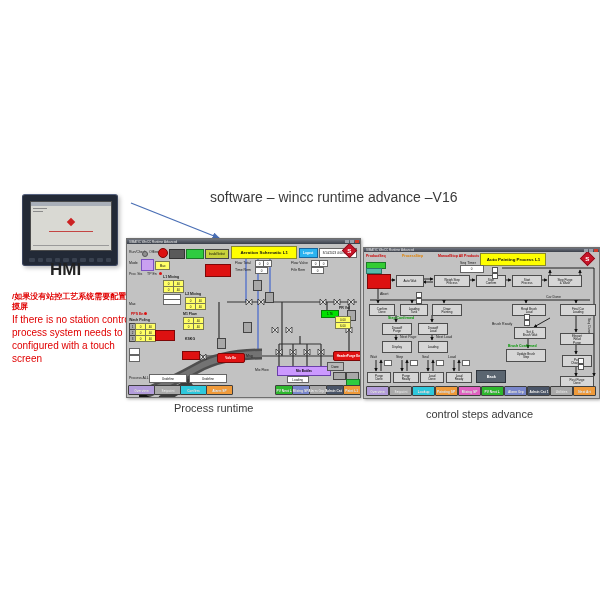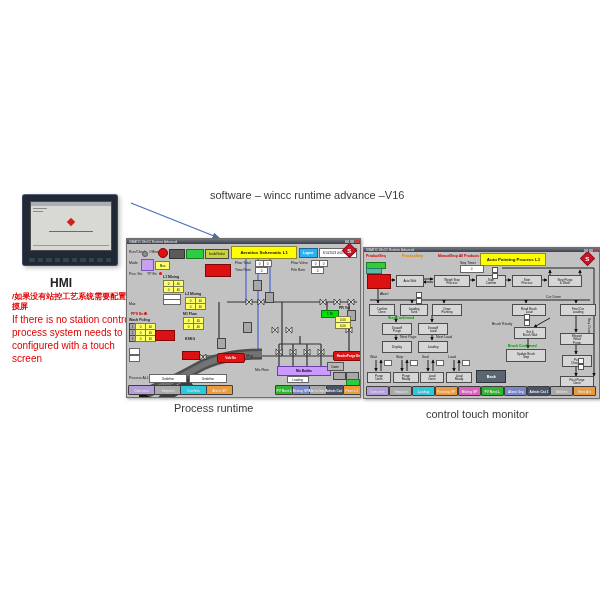--- a/index.html
+++ b/index.html
@@ -42,24 +42,24 @@
   .redbtn span{font-size:6px;font-weight:bold;color:#fff;transform:scale(.5);white-space:nowrap;}
   
   .hmi{position:absolute;left:22px;top:194px;width:94px;height:70px;background:#222936;
        border:1px solid #3c465e;border-top-color:#55617f;border-radius:3px;box-shadow:2px 2px 4px rgba(0,0,0,.25);}
   .hmiscr{position:absolute;left:7px;top:6px;width:80px;height:48px;background:#d9d9d3;border:1px solid #4a4a4a;}
   .hmistrip{position:absolute;left:0;top:0;right:0;height:4px;background:#a9afb8;}
   .hmikeys{position:absolute;left:6px;right:6px;bottom:3px;height:4px;display:flex;gap:3px;}
   .hmikeys i{flex:1;background:#39414f;border-radius:1px;}
   
   .caption{position:absolute;font-size:11px;color:#3a3a3a;}
-  .swlabel{position:absolute;font-size:11px;color:#3a3a3a;}
+  .swlabel{position:absolute;font-size:14px;color:#3a3a3a;}
   .noteszh{position:absolute;left:12px;top:292px;width:128px;font-size:8px;font-weight:bold;color:#e00000;line-height:1.3;}
   .notesen{position:absolute;left:12px;top:313px;width:126px;font-size:10px;color:#e00000;line-height:1.3;}
-  .hmilabel{position:absolute;left:50px;top:276px;font-size:12px;font-weight:bold;color:#222;}
+  .hmilabel{position:absolute;left:50px;top:260px;font-size:17px;font-weight:bold;color:#222;}
 </style>
 </head>
 <body>
 
 <div id="canvas">
 
   <div class="hmi">
     <div class="hmiscr">
       <div class="hmistrip"></div>
       <div class="abs" style="left:2px;top:6px;width:14px;height:1px;background:#8a8a8a;"></div>
@@ -550,15 +550,15 @@
           <span>Admin Cat 1</span>
         </div>
       <div class="nav" style="left: 186px; bottom: 2px; width: 21px; background: rgb(169, 169, 169);">
           <span>Utilities</span>
         </div>
       <div class="nav" style="left: 209px; bottom: 2px; width: 21px; background: rgb(239, 154, 58);">
           <span>Next Art</span>
         </div>
     </div>
   </div>
-  <div class="caption" style="left:426px;top:408px;">control touch monitor</div>
+  <div class="caption" style="left:426px;top:408px;">control steps advance</div>
 
 </div>
 
 </body></html>

